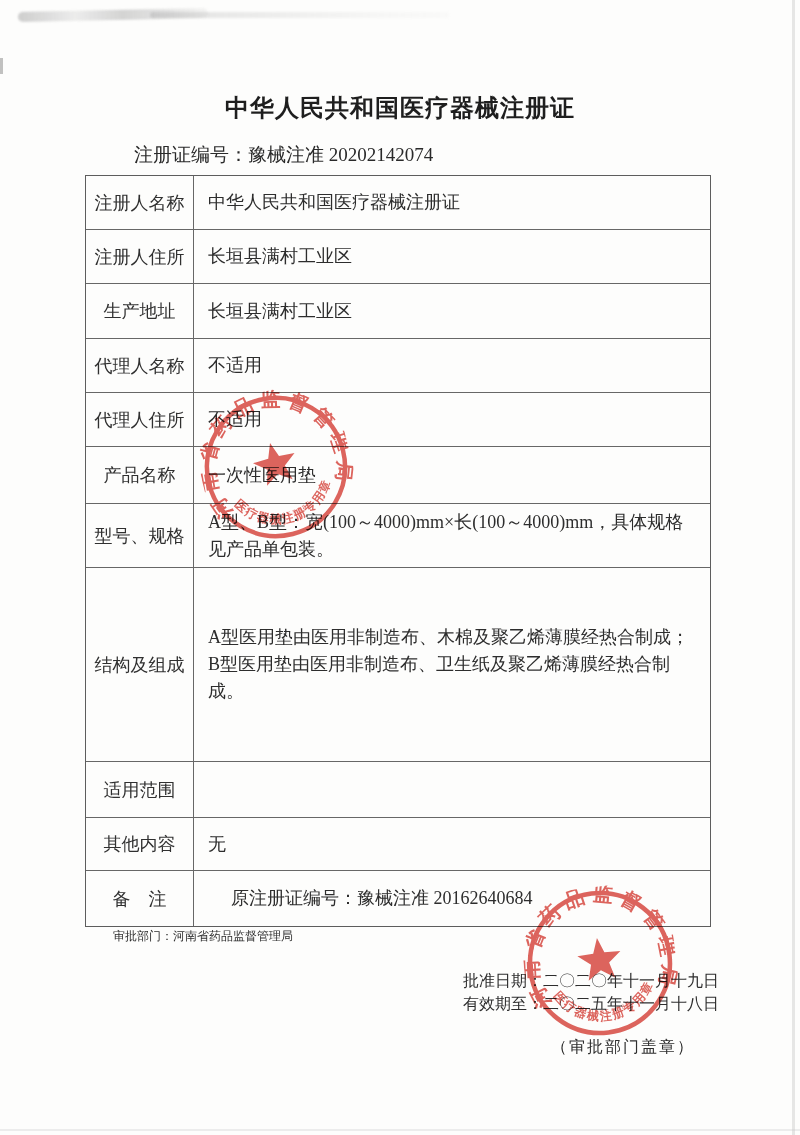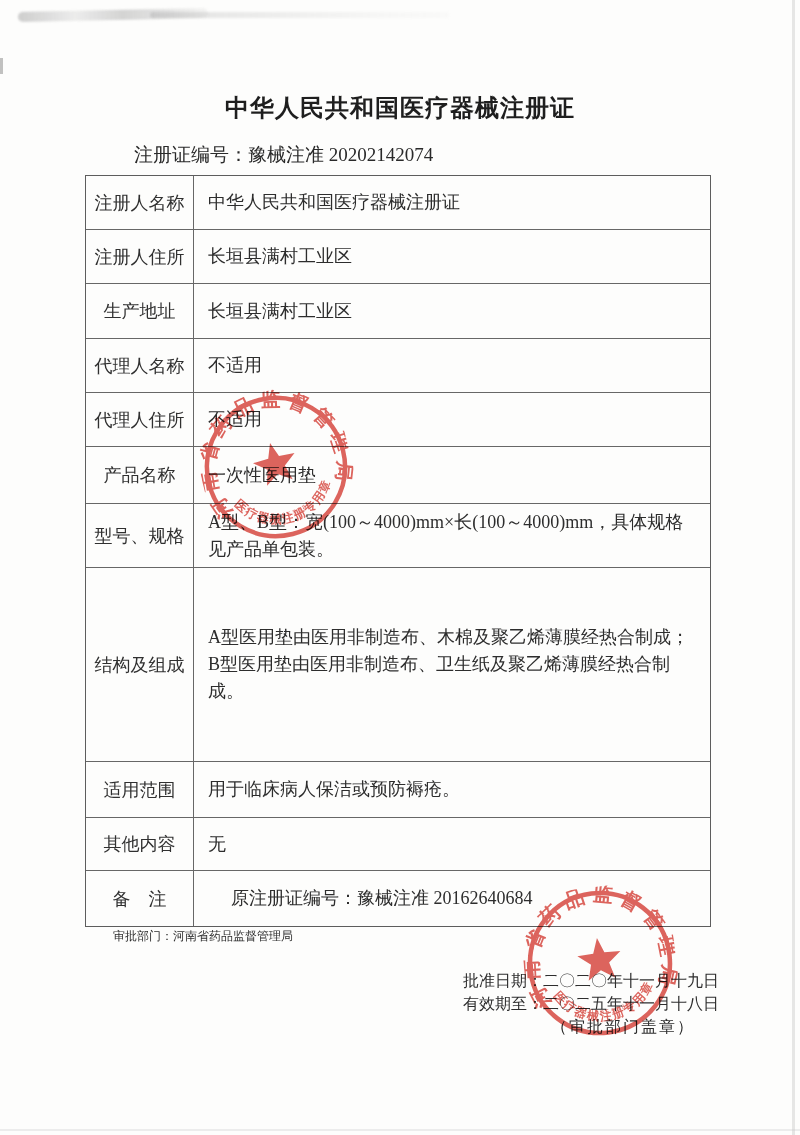--- a/index.html
+++ b/index.html
@@ -30,21 +30,21 @@
   .tr:nth-child(7){height:63px}.tr:nth-child(8){height:193px}.tr:nth-child(9){height:55px}
   .tr:nth-child(10){height:52px}.tr:nth-child(11){height:55px}.tr:nth-child(12){height:50px}
   .th{width:108px;flex:0 0 108px;border-right:1px solid #676767;display:flex;align-items:center;
     justify-content:center;text-align:center;font-size:18px;color:#303030;padding:0 2px;box-sizing:border-box;}
   .td{flex:1;display:flex;align-items:center;padding:4px 16px 4px 14px;font-size:18px;
     line-height:1.5;color:#2d2d2d;box-sizing:border-box;}
 
   
   .dept{position:absolute;left:113px;top:928px;font-size:12px;color:#2e2e2e;}
   .dates{position:absolute;left:463px;top:969px;font-size:16px;line-height:23px;color:#2e2e2e;}
-  .dates .seal-note{margin-left:88px;letter-spacing:2px;}
+  .dates .seal-note{margin-left:88px;letter-spacing:2px;margin-top:20px;}
 
   
   .stamp{position:absolute;mix-blend-mode:multiply;opacity:.85;}
   .stamp svg{display:block;width:100%;height:100%;}
   .stamp-mid{left:201px;top:391px;width:150px;height:152px;transform:rotate(-14deg);}
   .stamp-bot{left:524px;top:887px;width:152px;height:152px;transform:rotate(-7deg);}
   .stamp circle{fill:none;stroke:var(--stamp-color,#d84a42);}
   .stamp text{fill:var(--stamp-color,#d84a42);font-family:"Liberation Serif","DejaVu Serif",serif;}
   .stamp polygon{fill:var(--stamp-color,#d84a42);}
   .ring-text{font-size:26px;font-weight:700;letter-spacing:9px;}
@@ -94,21 +94,20 @@
     <div class="tr">
       <div class="th">型号、规格</div>
       <div class="td">A型、B型：宽(100～4000)mm×长(100～4000)mm，具体规格见产品单包装。</div>
     </div>
     <div class="tr">
       <div class="th">结构及组成</div>
       <div class="td">A型医用垫由医用非制造布、木棉及聚乙烯薄膜经热合制成；B型医用垫由医用非制造布、卫生纸及聚乙烯薄膜经热合制成。</div>
     </div>
     <div class="tr">
       <div class="th">适用范围</div>
-      <div class="td">用于临床病人保洁或预防褥疮。</div>
     </div>
     <div class="tr">
       <div class="th">其他内容</div>
       <div class="td">无</div>
     </div>
     <div class="tr">
       <div class="th">备　注</div>
       <div class="td">原注册证编号：豫械注准 20162640684</div>
     </div>
   </div>

